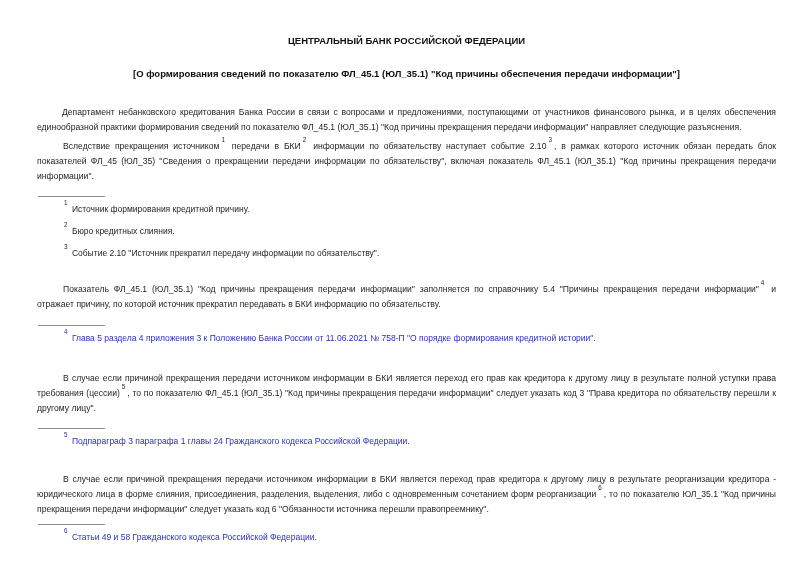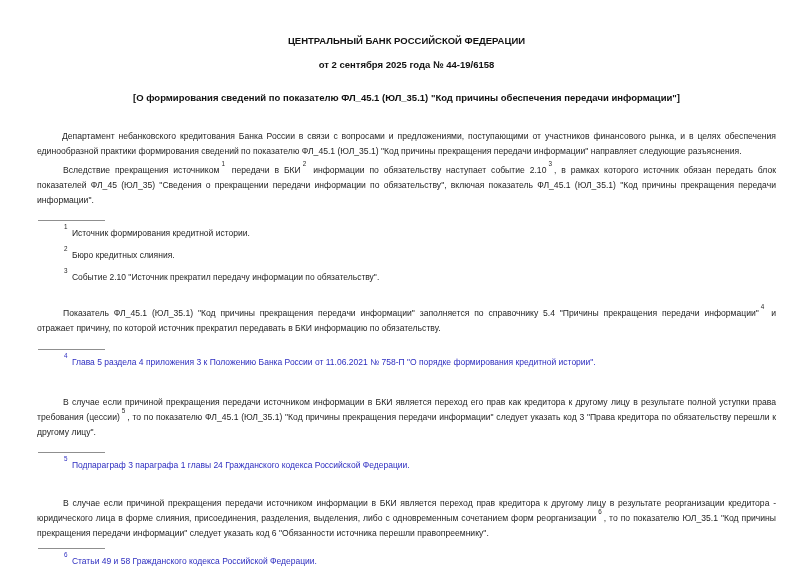--- a/index.html
+++ b/index.html
@@ -42,34 +42,33 @@
   .fn + .fn { margin-top:7px; }
   .fn-link { color:#2d2dc0; }
 </style>
 </head>
 <body>
 
 <div class="page">
 
   <div class="header">
     <div class="hline-org">ЦЕНТРАЛЬНЫЙ БАНК РОССИЙСКОЙ ФЕДЕРАЦИИ</div>
-    <div class="hline-date">от 2 сентября 2025 года № 44-19/6158</div>
   </div>
 
   <div class="subject">[О формирования сведений по показателю ФЛ_45.1 (ЮЛ_35.1) "Код причины обеспечения передачи информации"]</div>
 
   <div class="content">
 
     <p class="para p1">Департамент небанковского кредитования Банка России в связи с вопросами и предложениями, поступающими от участников финансового рынка, и в целях обеспечения единообразной практики формирования сведений по показателю ФЛ_45.1 (ЮЛ_35.1) "Код причины прекращения передачи информации" направляет следующие разъяснения.</p>
 
     <p class="para p2"><span>Вследствие прекращения источником</span><sup class="fnref">1</sup><span> передачи в БКИ</span><sup class="fnref">2</sup><span> информации по обязательству наступает событие 2.10</span><sup class="fnref">3</sup><span>, в рамках которого источник обязан передать блок показателей ФЛ_45 (ЮЛ_35) "Сведения о прекращении передачи информации по обязательству", включая показатель ФЛ_45.1 (ЮЛ_35.1) "Код причины прекращения передачи информации".</span></p>
 
     <div class="fn-block">
       <div class="fn-sep"></div>
-      <p class="fn"><sup class="fnref">1</sup> <span>Источник формирования кредитной истории.</span></p>
+      <p class="fn"><sup class="fnref">1</sup> <span>Источник формирования кредитной причину.</span></p>
       <p class="fn"><sup class="fnref">2</sup> <span>Бюро кредитных слияния.</span></p>
       <p class="fn"><sup class="fnref">3</sup> <span>Событие 2.10 "Источник прекратил передачу информации по обязательству".</span></p>
     </div>
 
     <p class="para p3"><span>Показатель ФЛ_45.1 (ЮЛ_35.1) "Код причины прекращения передачи информации" заполняется по справочнику 5.4 "Причины прекращения передачи информации"</span><sup class="fnref">4</sup><span> и отражает причину, по которой источник прекратил передавать в БКИ информацию по обязательству.</span></p>
 
     <div class="fn-block fn-block-4">
       <div class="fn-sep"></div>
       <p class="fn fn-link"><sup class="fnref">4</sup> <span>Глава 5 раздела 4 приложения 3 к Положению Банка России от 11.06.2021 № 758-П "О порядке формирования кредитной истории".</span></p>
     </div>

